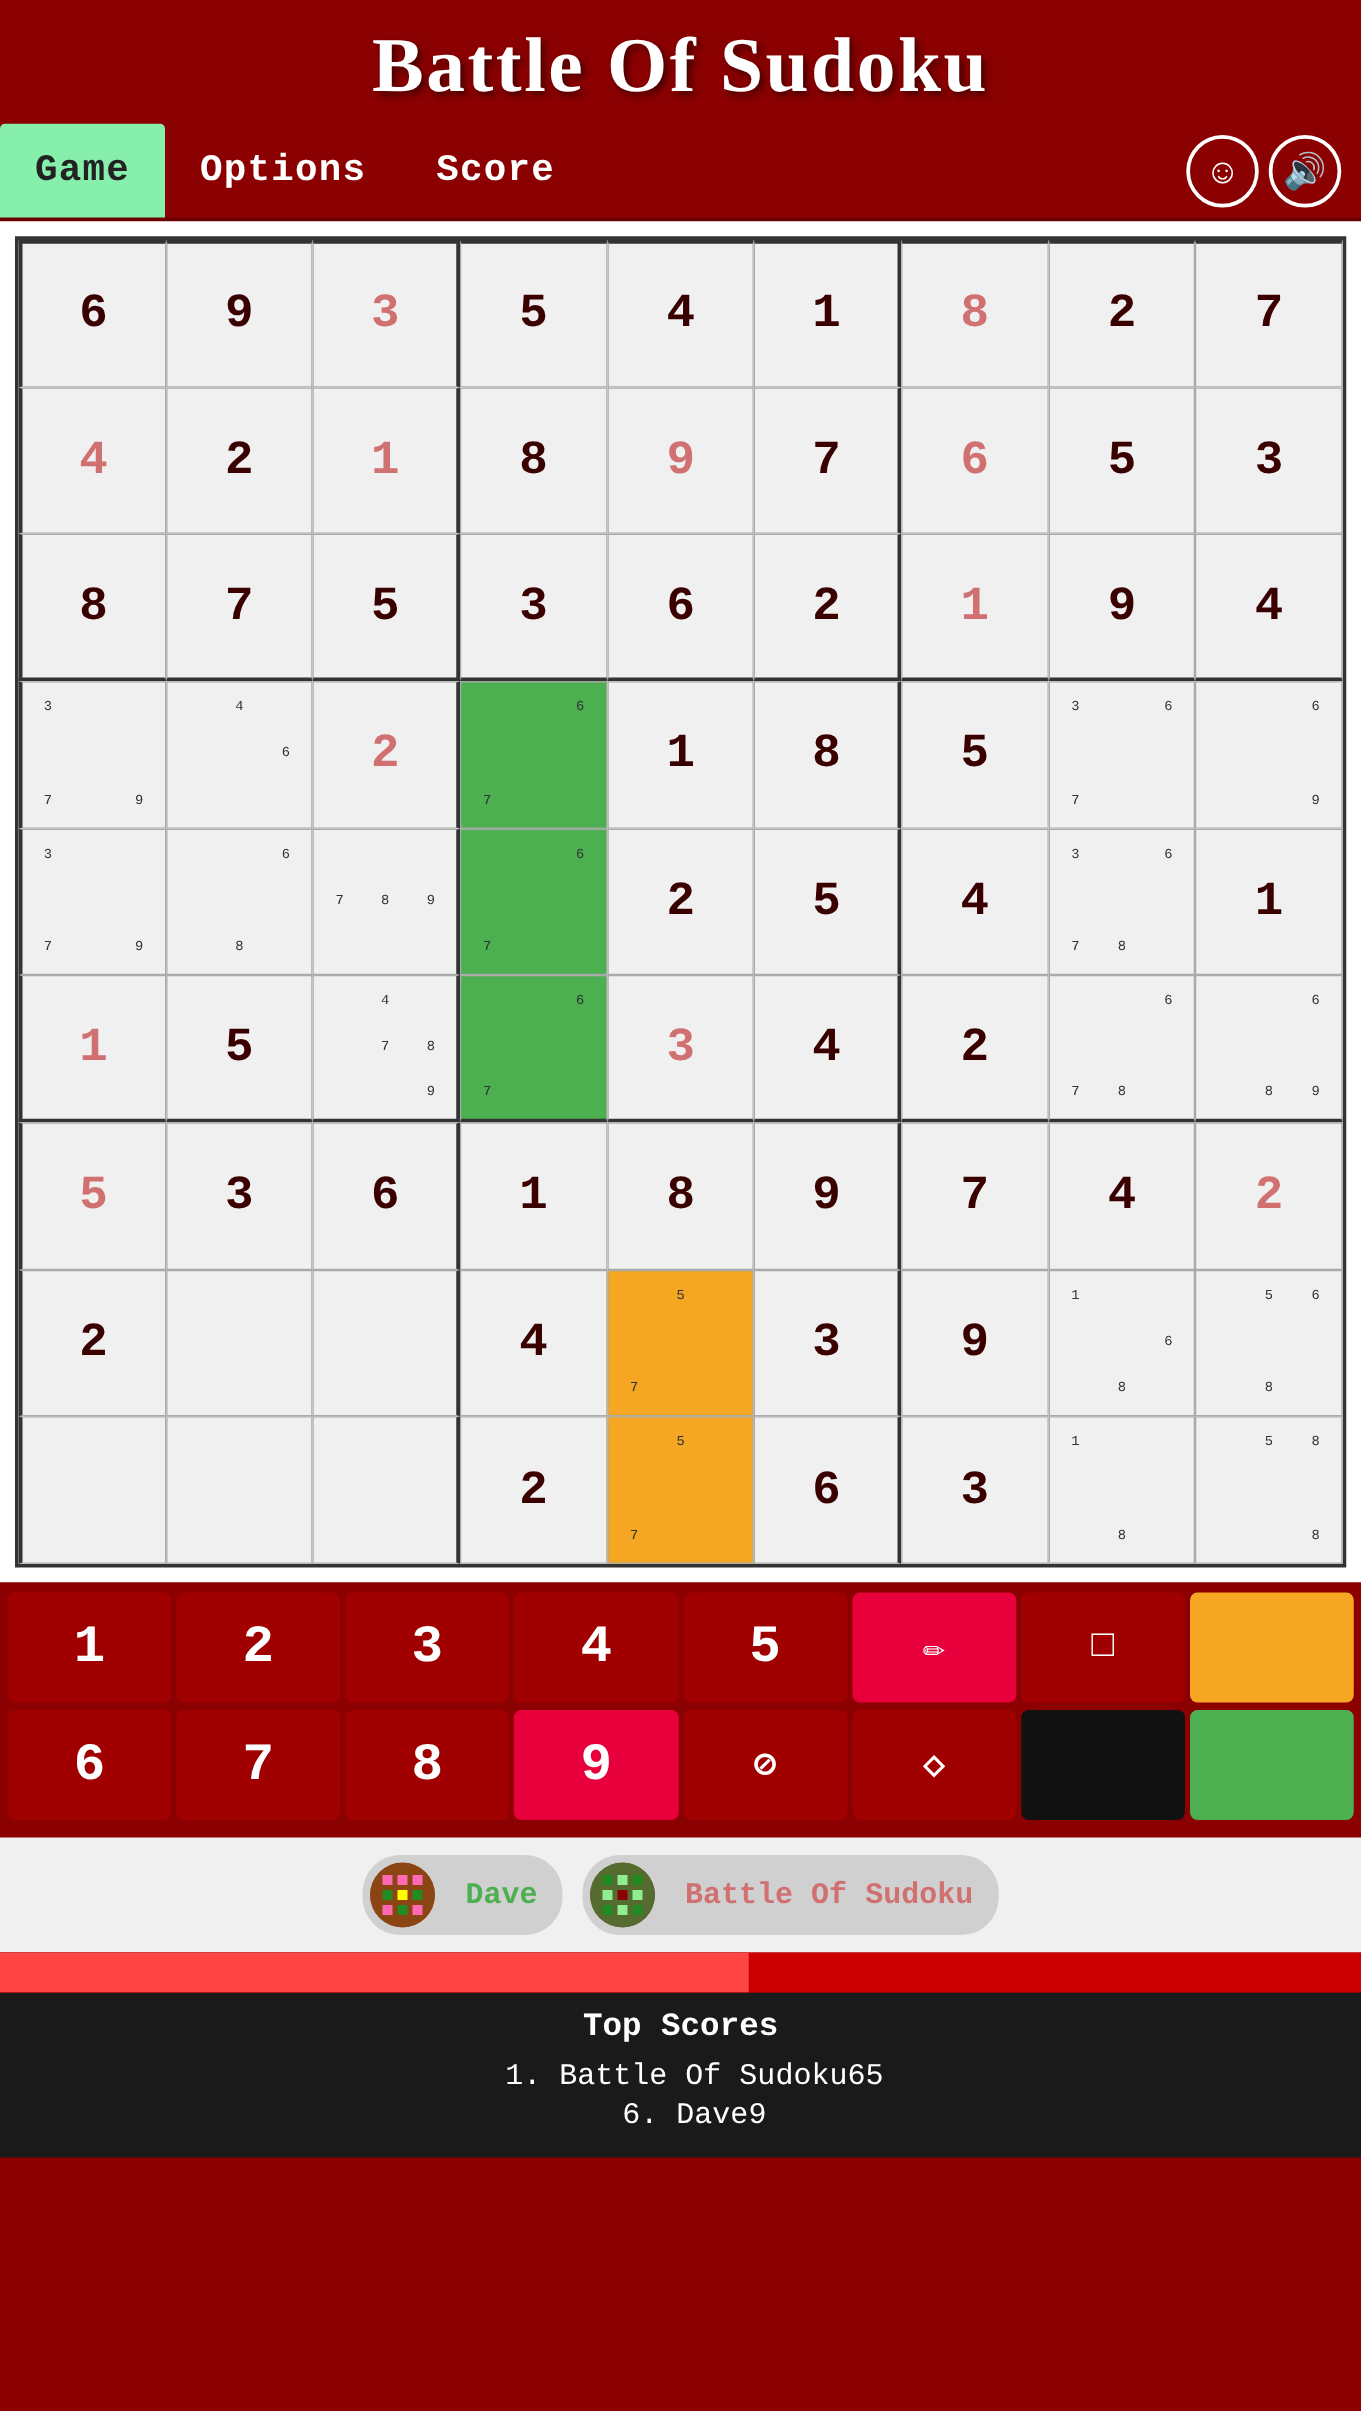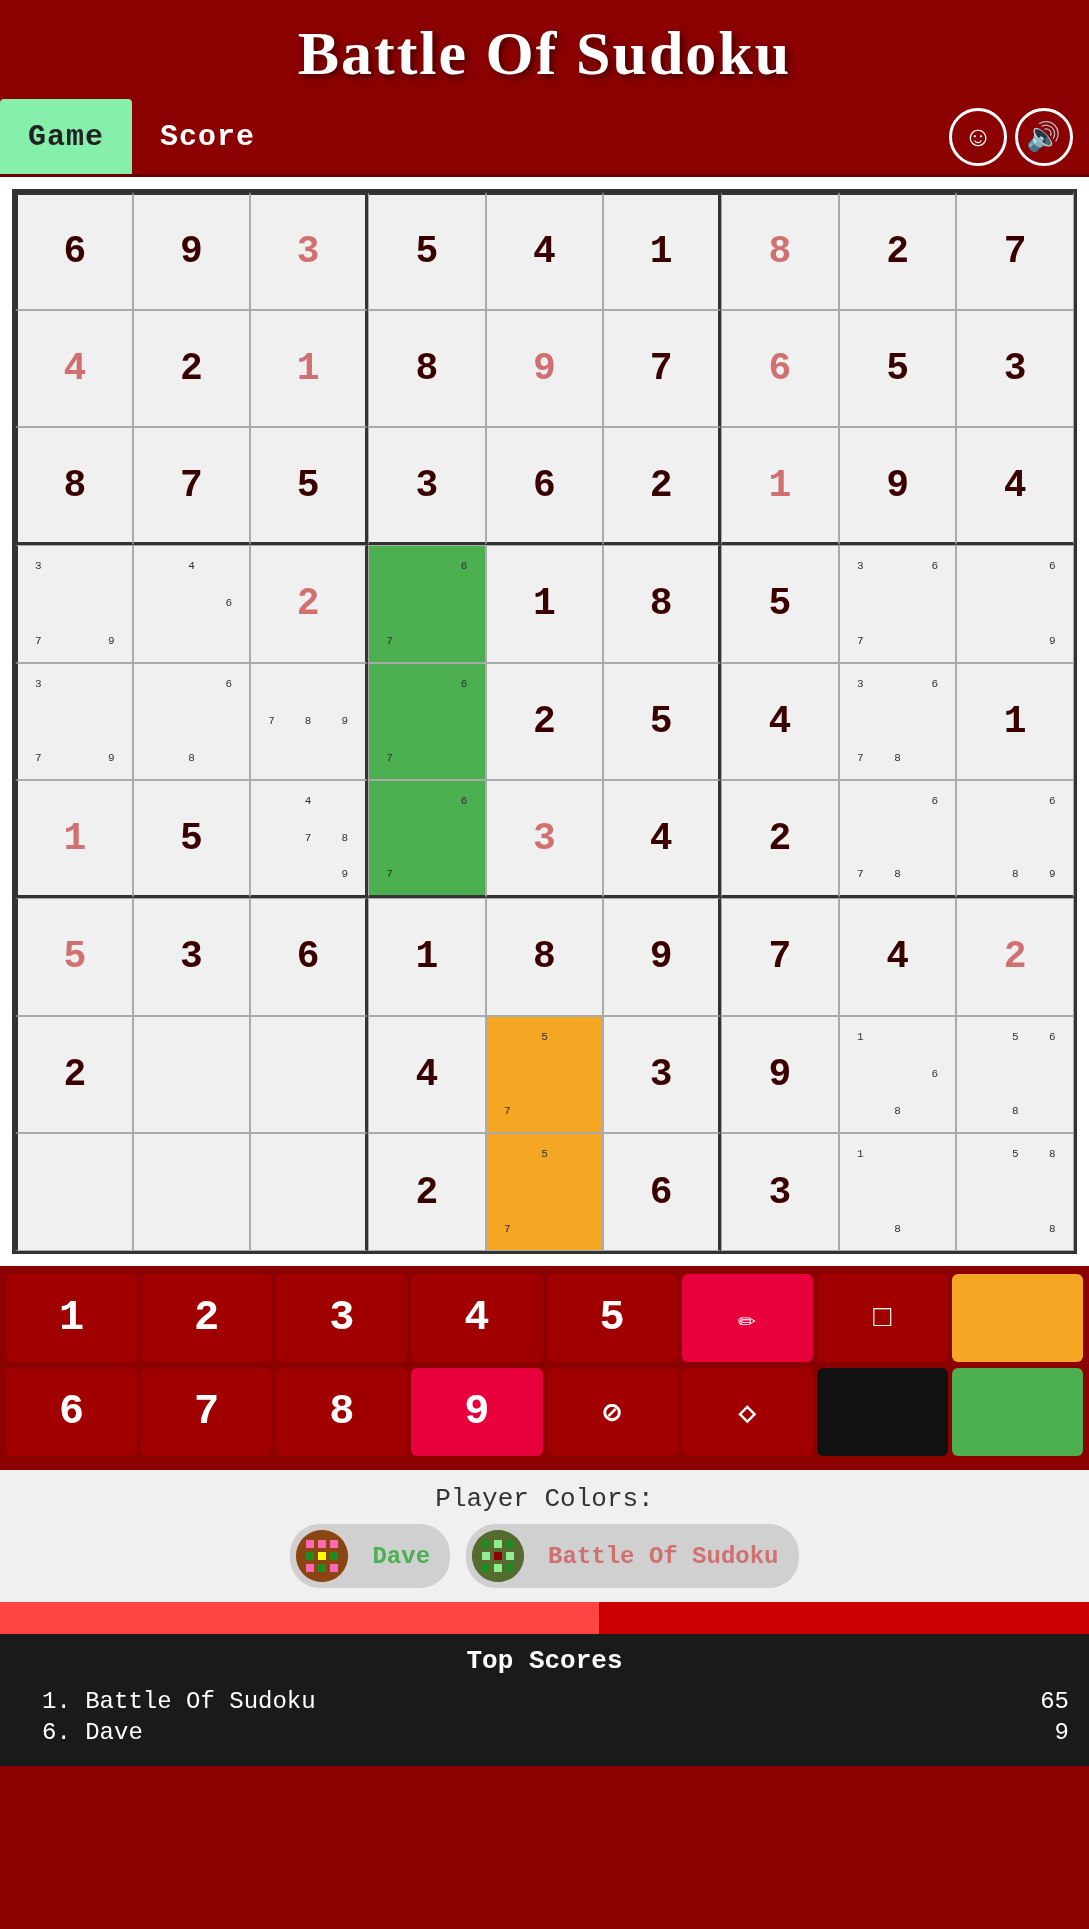--- a/index.html
+++ b/index.html
@@ -236,37 +236,38 @@
     .scores-title {
       text-align: center;
       color: #fff;
       font-size: 26px;
       font-family: 'Courier New', monospace;
       font-weight: bold;
       margin-bottom: 12px;
     }
     .score-row {
       display: flex;
-      justify-content: space-between;
+      justify-content: center;
       color: white;
       font-size: 24px;
       font-family: 'Courier New', monospace;
       margin-bottom: 4px;
       margin-left: 22px;
     }
   </style>
 </head>
 <body>
 
 <div class="app-header">
   <div class="app-title">Battle Of Sudoku</div>
 </div>
 
 <div class="nav-bar">
   <div class="nav-tab active">Game</div>
+  <div class="nav-tab">Options</div>
   <div class="nav-tab">Score</div>
   <div class="nav-spacer"></div>
   <div class="nav-icons">
     <button class="nav-icon-btn">☺</button>
     <button class="nav-icon-btn">🔊</button>
   </div>
 </div>
 
 <div class="grid-container">
   <div class="sudoku-grid" id="sudoku-grid">
@@ -723,21 +724,20 @@
     <button class="numpad-btn">8</button>
     <button class="numpad-btn active-btn">9</button>
     <button class="numpad-btn icon-btn">⊘</button>
     <button class="numpad-btn icon-btn">◇</button>
     <button class="numpad-btn color-btn-black"></button>
     <button class="numpad-btn color-btn-green"></button>
   </div>
 </div>
 
 <div class="player-colors-area">
-  <div class="player-colors-label">Player Colors:</div>
   <div class="players-row">
     <div class="player-chip active">
       <div class="player-avatar p1">
         <svg width="52" height="52" viewBox="0 0 52 52">
           <rect width="52" height="52" rx="26" fill="#8B4513"></rect>
           <rect x="10" y="10" width="8" height="8" fill="#ff69b4"></rect>
           <rect x="22" y="10" width="8" height="8" fill="#ff69b4"></rect>
           <rect x="34" y="10" width="8" height="8" fill="#ff69b4"></rect>
           <rect x="10" y="22" width="8" height="8" fill="#228B22"></rect>
           <rect x="22" y="22" width="8" height="8" fill="#ff0"></rect>

